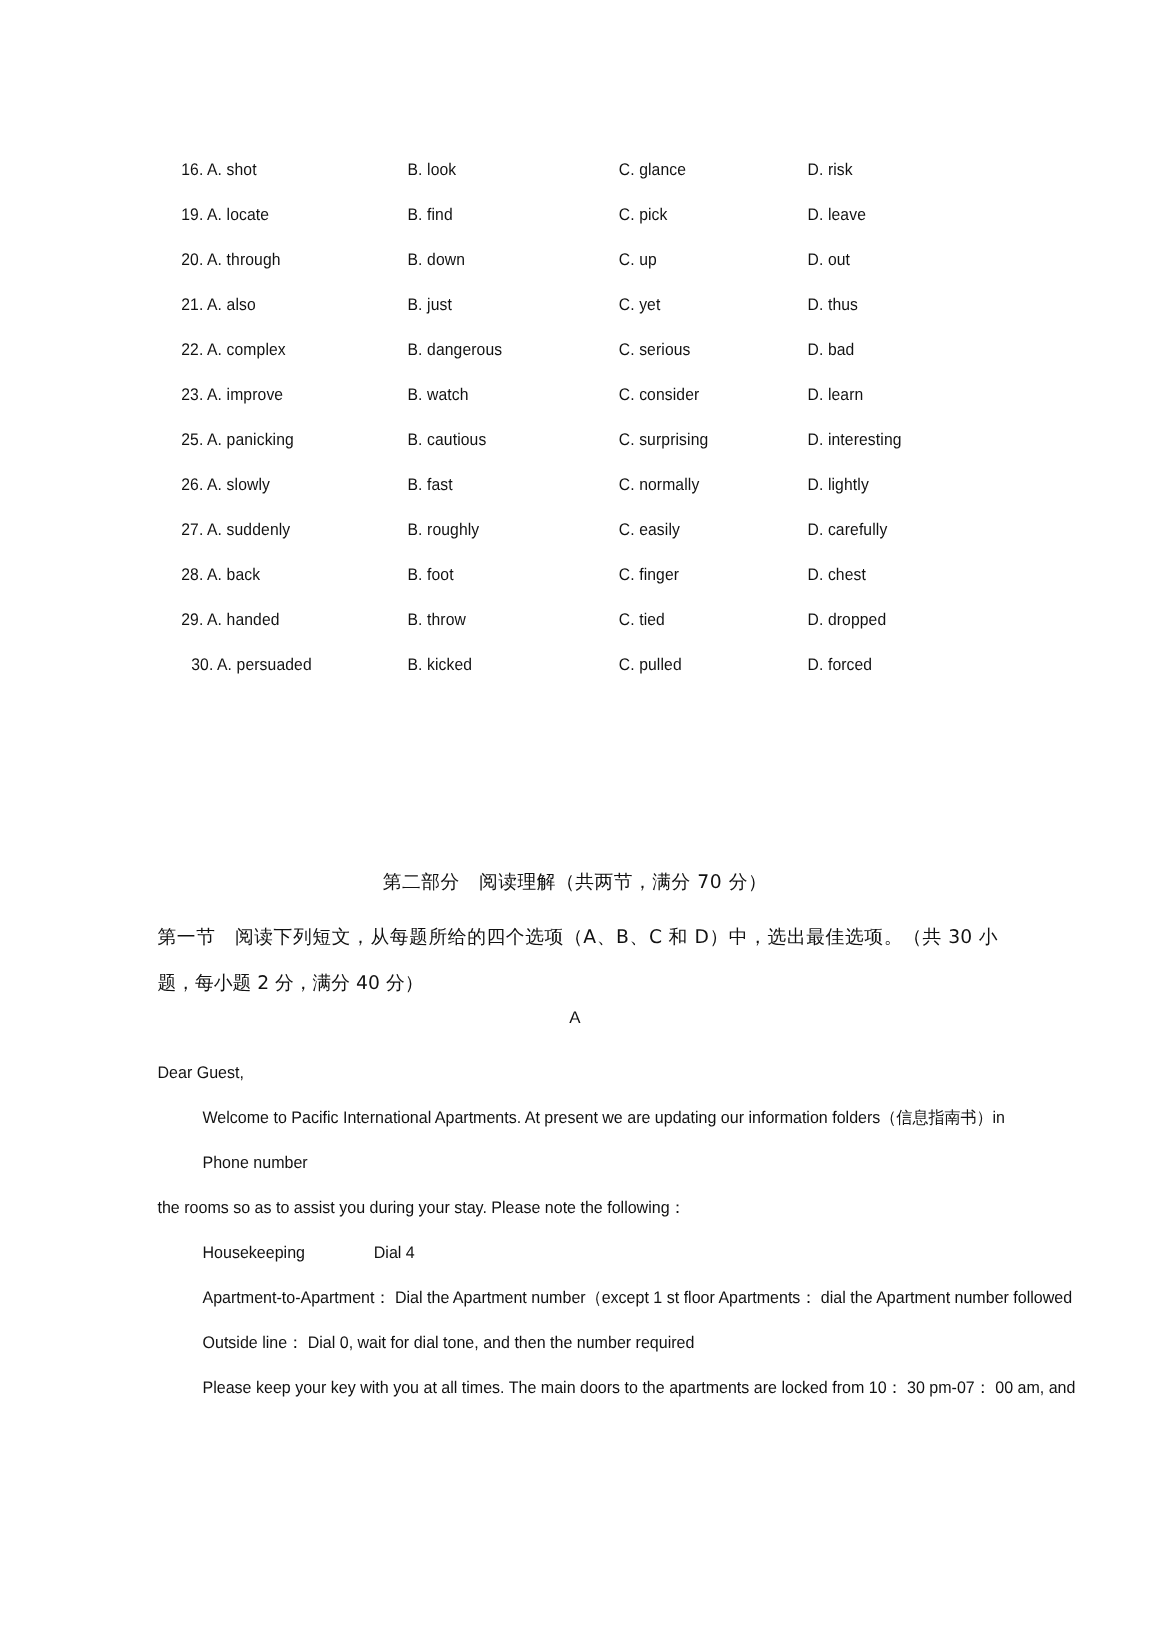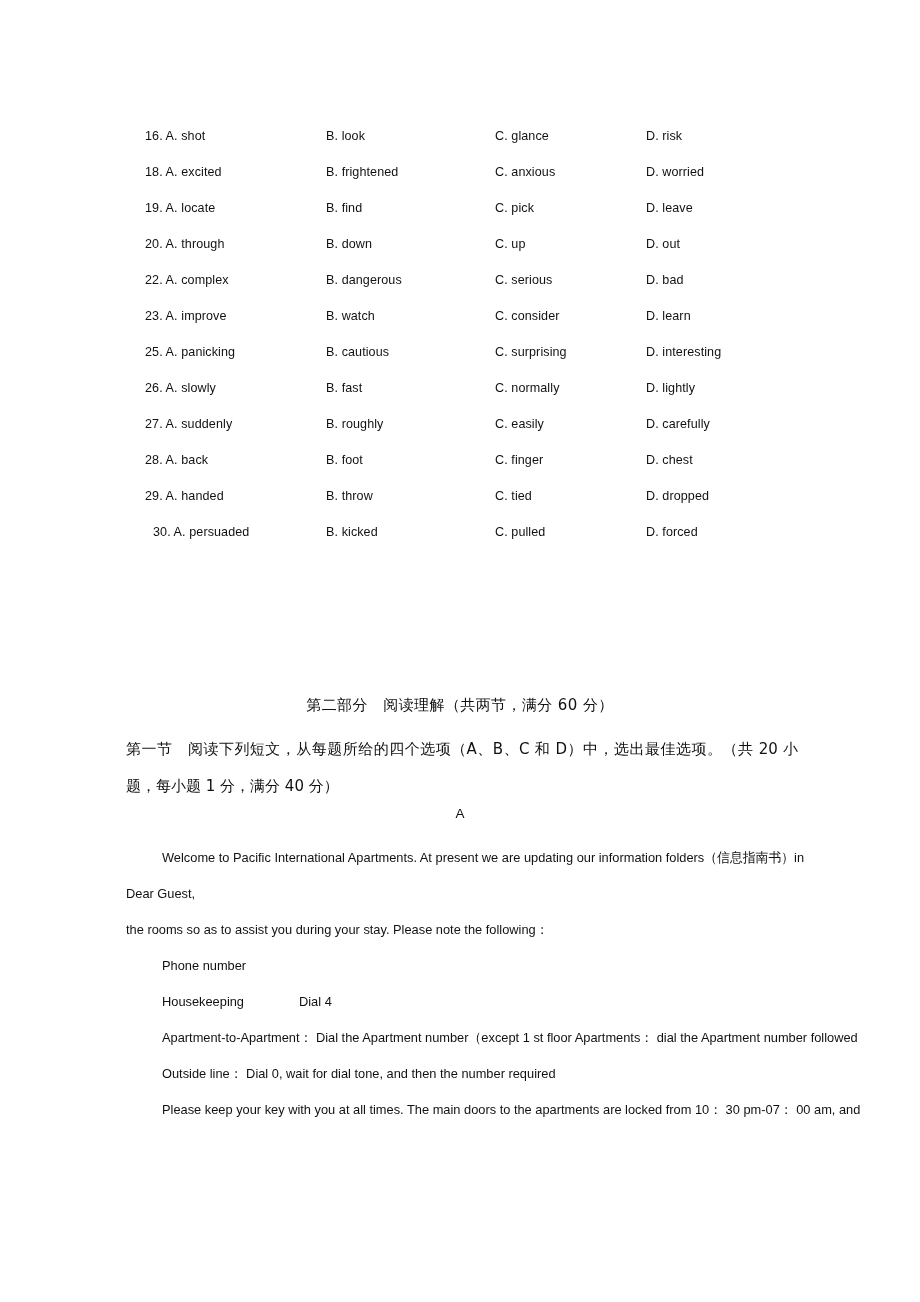--- a/index.html
+++ b/index.html
@@ -133,41 +133,41 @@
   <div class="cloze-block">
 
     <div class="cloze-row">
       <span class="opt opt-a">16. A. shot</span>
       <span class="opt opt-b">B. look</span>
       <span class="opt opt-c">C. glance</span>
       <span class="opt opt-d">D. risk</span>
     </div>
 
 
-    <div class="cloze-row">
-      <span class="opt opt-a">18. A. excited</span>
-      <span class="opt opt-b">B. frightened</span>
-      <span class="opt opt-c">C. anxious</span>
-      <span class="opt opt-d">D. worried</span>
-    </div>
 
     <div class="cloze-row">
       <span class="opt opt-a">19. A. locate</span>
       <span class="opt opt-b">B. find</span>
       <span class="opt opt-c">C. pick</span>
       <span class="opt opt-d">D. leave</span>
     </div>
 
     <div class="cloze-row">
       <span class="opt opt-a">20. A. through</span>
       <span class="opt opt-b">B. down</span>
       <span class="opt opt-c">C. up</span>
       <span class="opt opt-d">D. out</span>
     </div>
 
+    <div class="cloze-row">
+      <span class="opt opt-a">21. A. also</span>
+      <span class="opt opt-b">B. just</span>
+      <span class="opt opt-c">C. yet</span>
+      <span class="opt opt-d">D. thus</span>
+    </div>
 
     <div class="cloze-row">
       <span class="opt opt-a">22. A. complex</span>
       <span class="opt opt-b">B. dangerous</span>
       <span class="opt opt-c">C. serious</span>
       <span class="opt opt-d">D. bad</span>
     </div>
 
     <div class="cloze-row">
       <span class="opt opt-a">23. A. improve</span>
@@ -214,42 +214,42 @@
 
     <div class="cloze-row last">
       <span class="opt opt-a">30. A. persuaded</span>
       <span class="opt opt-b">B. kicked</span>
       <span class="opt opt-c">C. pulled</span>
       <span class="opt opt-d">D. forced</span>
     </div>
 
   </div>
 
-  <div class="part-heading">第二部分　阅读理解（共两节，满分 60 分）</div>
-
-  <div class="section-intro">第一节　阅读下列短文，从每题所给的四个选项（A、B、C 和 D）中，选出最佳选项。（共 20 小题，每小题 1 分，满分 40 分）</div>
+  <div class="part-heading">第二部分　阅读理解（共两节，满分 70 分）</div>
+
+  <div class="section-intro">第一节　阅读下列短文，从每题所给的四个选项（A、B、C 和 D）中，选出最佳选项。（共 30 小题，每小题 2 分，满分 40 分）</div>
 
   <div class="passage-letter">A</div>
 
   <div class="letter">
-
-    <div class="lt-line lt-indent">
-      <span class="txt">Welcome to Pacific International Apartments. At present we are updating our information folders（信息指南书）in</span>
-    </div>
 
     <div class="lt-line">
       <span class="txt">Dear Guest,</span>
     </div>
 
+    <div class="lt-line lt-indent">
+      <span class="txt">Welcome to Pacific International Apartments. At present we are updating our information folders（信息指南书）in</span>
+    </div>
+
+    <div class="lt-line lt-indent">
+      <span class="txt">Phone number</span>
+    </div>
+
     <div class="lt-line">
       <span class="txt">the rooms so as to assist you during your stay. Please note the following：</span>
-    </div>
-
-    <div class="lt-line lt-indent">
-      <span class="txt">Phone number</span>
     </div>
 
 
     <div class="kv-row r2">
       <span class="kv-key">Housekeeping</span>
       <span class="kv-val">Dial 4</span>
     </div>
 
     <div class="lt-line lt-indent">
       <span class="txt">Apartment-to-Apartment：  Dial the Apartment number（except 1 st floor Apartments：  dial the Apartment number followed</span>

